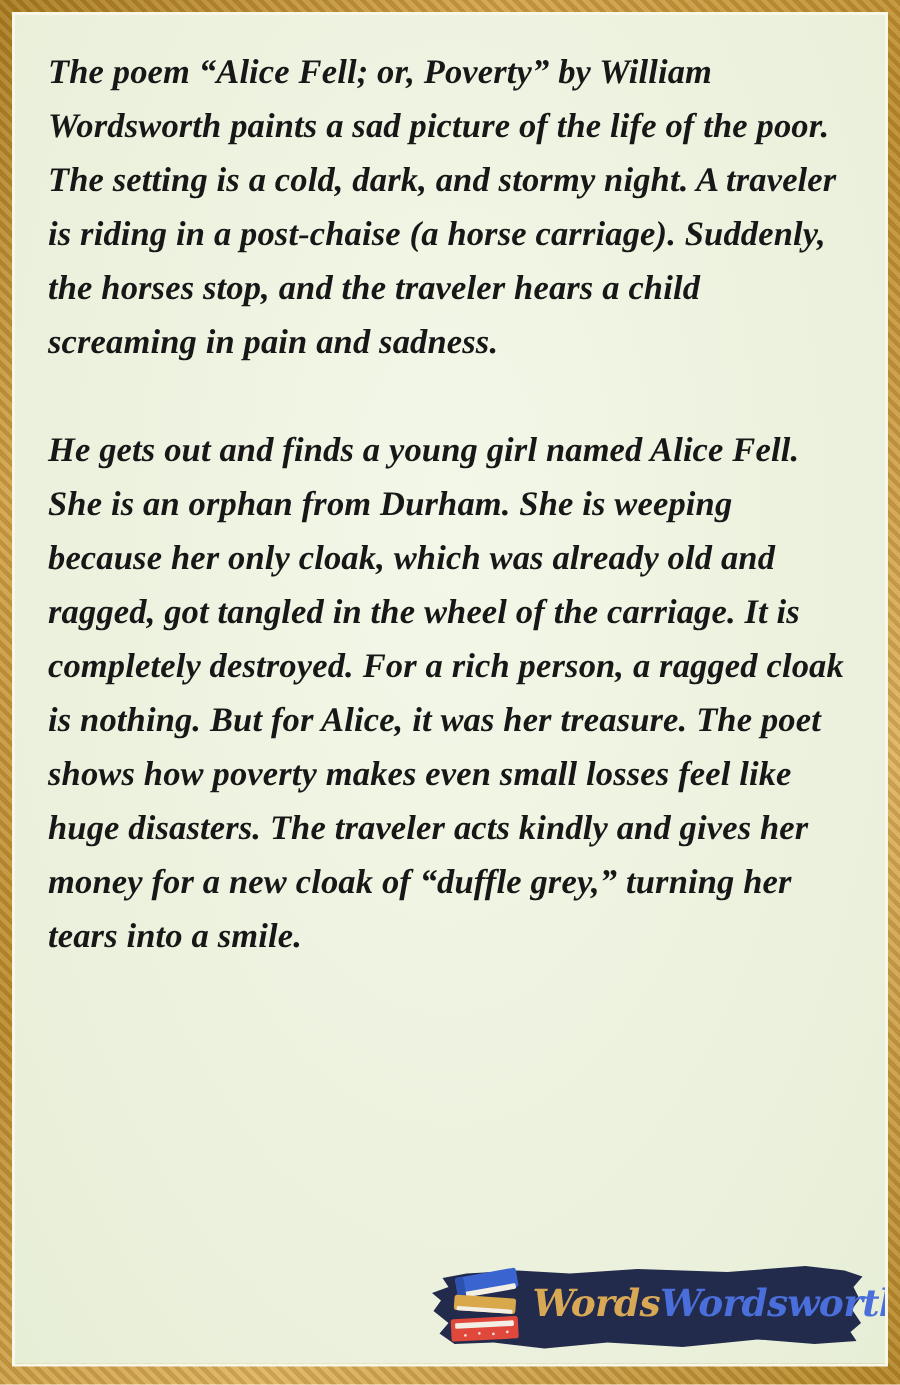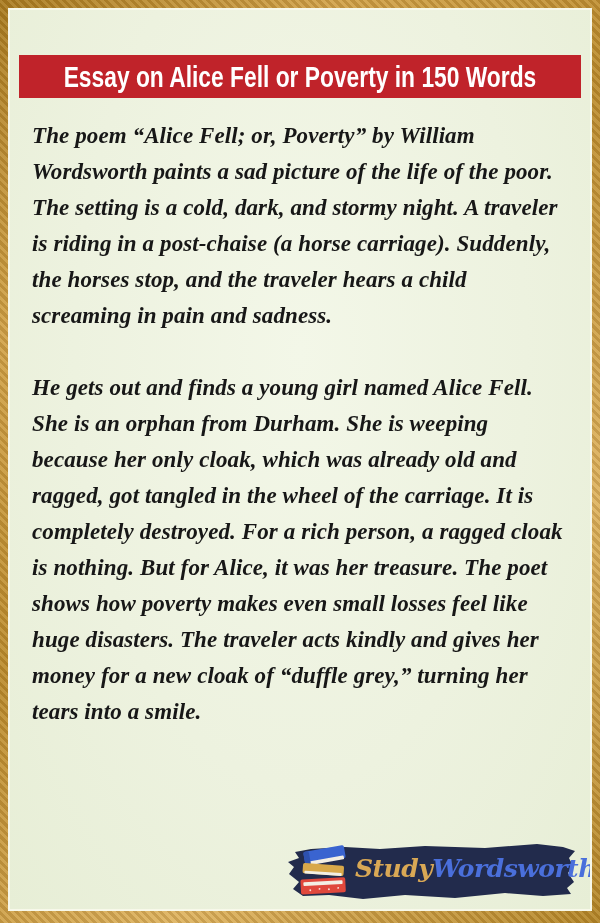--- a/index.html
+++ b/index.html
@@ -86,23 +86,20 @@
   .t-study { color: #d9a855; }
   .t-printable { color: #4a6fdb; }
   .t-com { color: #d8453c; }
 </style>
 </head>
 <body>
 
 <div class="page">
   <div class="inner">
 
-    <div class="banner">
-      <span class="banner-text">Essay on Alice Fell or Poverty in 150 Words</span>
-    </div>
 
     <div class="essay">
       <p>The poem “Alice Fell; or, Poverty” by William Wordsworth paints a sad picture of the life of the poor. The setting is a cold, dark, and stormy night. A traveler is riding in a post-chaise (a horse carriage). Suddenly, the horses stop, and the traveler hears a child screaming in pain and sadness.</p>
       <p>He gets out and finds a young girl named Alice Fell. She is an orphan from Durham. She is weeping because her only cloak, which was already old and ragged, got tangled in the wheel of the carriage. It is completely destroyed. For a rich person, a ragged cloak is nothing. But for Alice, it was her treasure. The poet shows how poverty makes even small losses feel like huge disasters. The traveler acts kindly and gives her money for a new cloak of “duffle grey,” turning her tears into a smile.</p>
     </div>
 
     <div class="logo">
       <svg class="brush-svg" viewBox="0 0 292 62" preserveAspectRatio="none">
         <path fill="#222b4c" d="
           M14 18 L10 12 L26 9 L60 7 L95 9 L140 6 L200 8 L252 4 L278 7 L290 11
@@ -122,17 +119,17 @@
         </g>
         <g transform="rotate(-3 28 46)">
           <rect x="4" y="38" width="48" height="16" rx="2" fill="#e0483c"></rect>
           <rect x="7" y="41" width="42" height="4" rx="1" fill="#f3efe4"></rect>
           <circle cx="14" cy="50" r="1" fill="#f7ddd8"></circle>
           <circle cx="24" cy="49" r="1" fill="#f7ddd8"></circle>
           <circle cx="34" cy="50" r="1" fill="#f7ddd8"></circle>
           <circle cx="44" cy="49" r="1" fill="#f7ddd8"></circle>
         </g>
       </svg>
-      <span class="logo-text"><span class="t-study">Study</span><span class="t-printable">Wordsworth</span><span class="t-com">.com</span></span>
+      <span class="logo-text"><span class="t-study">Words</span><span class="t-printable">Wordsworth</span><span class="t-com">.com</span></span>
     </div>
 
   </div>
 </div>
 
 </body></html>

